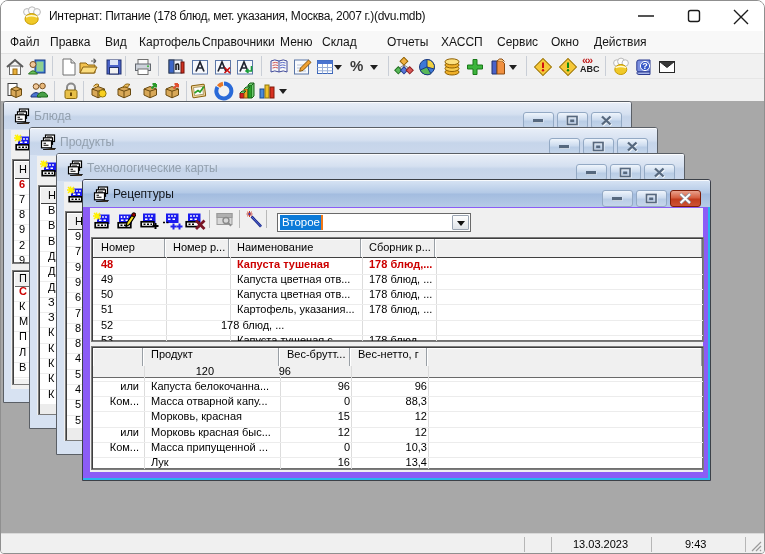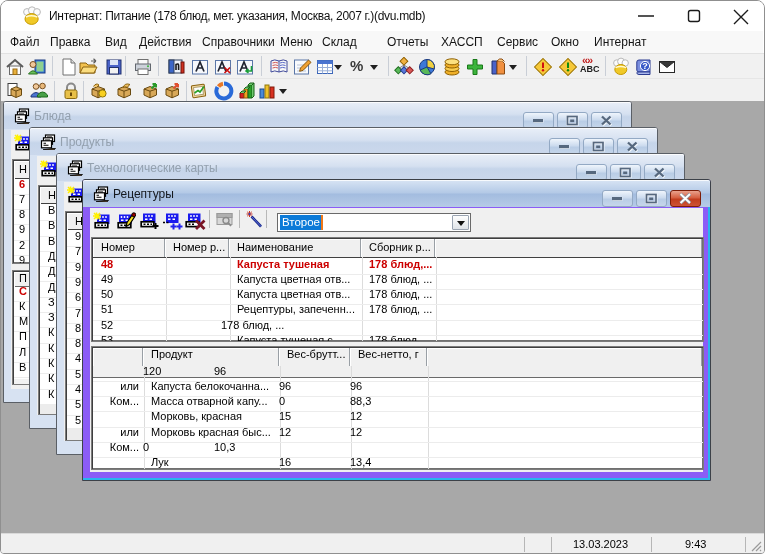--- a/index.html
+++ b/index.html
@@ -38,21 +38,21 @@
 .active .wbtn.close { background:linear-gradient(#e9a18d,#d55f41 45%,#c13c1e 55%,#cd5335); border-color:#7c1d08; }
 .wicon { position:absolute; left:10px; top:6px; width:17px; height:16px; }
 .wcont { position:absolute; left:7px; top:28px; width:613px; height:259px; background:#f0f0f0; }
 
 .grid { position:absolute; background:#ffffff; border:1px solid #7b7b7b; box-shadow:inset 1px 1px 0 #3f3f3f, inset -1px -1px 0 #707070; overflow:hidden; }
 .ghead { position:absolute; left:1px; top:1px; right:1px; height:19px; display:flex; border-bottom:1px solid #404040; background:#f0f0f0; }
 .ghead.lo div { padding-top:0; } .ghead div { height:18px; border-right:1px solid #999fa5; box-shadow:inset 1px 1px 0 #fff; padding:2px 0 0 8px; font-size:11px; color:#000; overflow:hidden; white-space:nowrap; }
 .grow { position:absolute; display:flex; height:15.3px; line-height:9.5px; border-bottom:1px solid #ececec; width:610px; font-size:11px; color:#000; }
 .grow div { overflow:hidden; white-space:nowrap; padding-left:8px; }
 .red { color:#cc0000; font-weight:bold; }
-.ctr { text-align:left; padding-left:0 !important; }
+.ctr { text-align:right; padding-left:0 !important; }
 .ralign { text-align:right; padding-right:4px; padding-left:0 !important; }
 .gline { position:absolute; width:1px; background:#dcdcdc; }
 
 #sbar { position:absolute; left:0; top:532px; width:100%; height:21px; background:#f0f0f0; border-top:1px solid #d9d9d9; }
 .ssep { position:absolute; top:3px; width:1px; height:15px; background:#b6b6b6; }
 #sbar span { position:absolute; top:4px; font-size:11px; color:#000; }
 svg { display:block; }
 </style>
 </head>
 <body>
@@ -69,29 +69,29 @@
     <svg class="abs" style="left:630px;top:0" width="130" height="30" viewBox="0 0 130 30">
       <path d="M7 15 H23" stroke="#1b1b1b" stroke-width="1.3"></path>
       <rect x="57.5" y="9.5" width="11" height="11" rx="2" fill="none" stroke="#1b1b1b" stroke-width="1.4"></rect>
       <path d="M103 9 L117 23 M117 9 L103 23" stroke="#1b1b1b" stroke-width="1.4"></path>
     </svg>
   </div>
   <div id="menu">
     <span style="left:10px">Файл</span>
       <span style="left:50px">Правка</span>
       <span style="left:105px">Вид</span>
-      <span style="left:139px">Действия</span>
+      <span style="left:139px">Картофель</span>
       <span style="left:202px">Справочники</span>
       <span style="left:280px">Меню</span>
       <span style="left:322px">Склад</span>
       <span style="left:387px">Отчеты</span>
       <span style="left:441px">ХАССП</span>
       <span style="left:497px">Сервис</span>
       <span style="left:551px">Окно</span>
-      <span style="left:594px">Интернат</span>
+      <span style="left:594px">Действия</span>
   </div>
   <div id="tb1">
     <svg class="ticon" style="left:4px" viewBox="0 0 20 20">
         <path d="M2 10 L10 3 L18 10" fill="none" stroke="#5a5a5a" stroke-width="2"></path>
         <rect x="4.5" y="9" width="11" height="8.5" fill="#fdfdfd" stroke="#6a6a6a"></rect>
         <rect x="8" y="12" width="4" height="5.5" fill="#e8b03c" stroke="#9a6a10"></rect>
       </svg>
     <svg class="ticon" style="left:26px" viewBox="0 0 20 20">
         <rect x="8" y="3" width="10" height="13" fill="#3a7de0" stroke="#1a3a80"></rect>
         <rect x="9.5" y="4.5" width="7" height="10" fill="#8fd08f"></rect>
@@ -704,21 +704,21 @@
             </div>
           <div class="grow" style="left:1px;top:52.1px">
               <div style="width:72px">50</div>
               <div style="width:64px"></div>
               <div style="width:132px">Капуста цветная отв...</div>
               <div style="width:74px">178 блюд, ...</div>
             </div>
           <div class="grow" style="left:1px;top:67.4px">
               <div style="width:72px">51</div>
               <div style="width:64px"></div>
-              <div style="width:132px">Рецептуры, запеченн...</div>
+              <div style="width:132px">Картофель, указания...</div>
               <div style="width:74px">178 блюд, ...</div>
             </div>
           <div class="grow" style="left:1px;top:82.7px">
               <div style="width:56px">52</div>
               <div style="width:64px"></div>
               <div style="width:74px">178 блюд, ...</div>
             </div>
           <div class="grow" style="left:1px;top:98px">
               <div style="width:72px">53</div>
               <div style="width:64px"></div>
@@ -763,20 +763,21 @@
               <div class="ctr" style="width:77px">12</div>
             </div>
           <div class="grow" style="left:1px;top:80.7px">
               <div class="ralign" style="width:50px">или</div>
               <div style="width:136px">Морковь красная быс...</div>
               <div class="ctr" style="width:71px">12</div>
               <div class="ctr" style="width:77px">12</div>
             </div>
           <div class="grow" style="left:1px;top:96px">
               <div class="ralign" style="width:50px">Ком...</div>
+              <div style="width:136px">Масса припущенной ...</div>
               <div class="ctr" style="width:71px">0</div>
               <div class="ctr" style="width:77px">10,3</div>
             </div>
           <div class="grow" style="left:1px;top:111.3px">
               <div style="width:50px"></div>
               <div style="width:136px">Лук</div>
               <div class="ctr" style="width:71px">16</div>
               <div class="ctr" style="width:77px">13,4</div>
             </div>
         </div>

